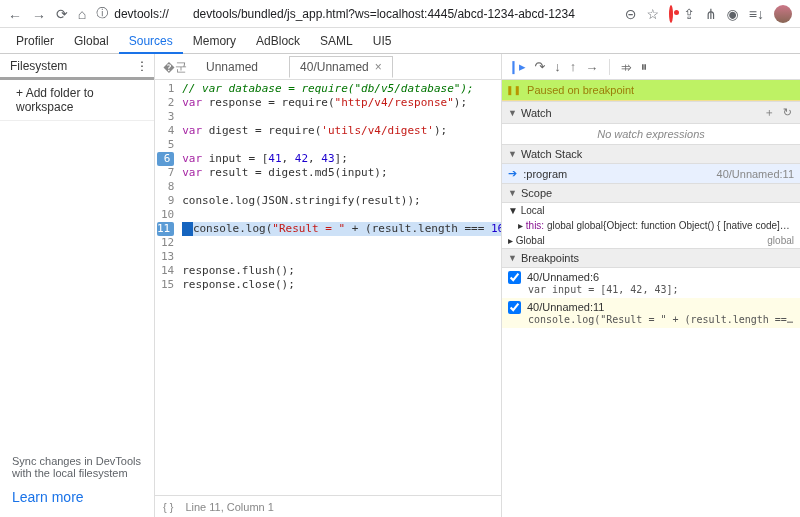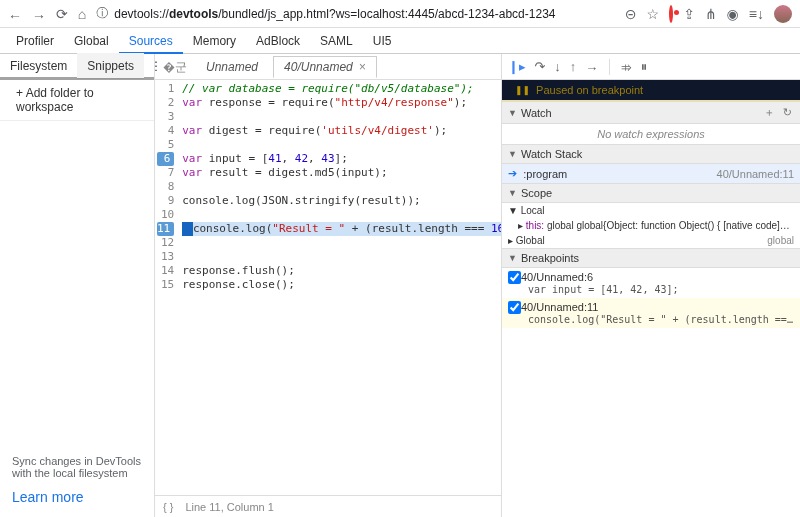--- a/index.html
+++ b/index.html
@@ -1,21 +1,21 @@
 <!DOCTYPE html>
 <html><head>
 <meta charset="utf-8">
 <style>
 * { box-sizing: border-box; margin: 0; padding: 0; }
 body { font-family: -apple-system, "Segoe UI", sans-serif; font-size: 12px; color: #333; width: 800px; height: 517px; overflow: hidden; background: #fff; }
 .browser-bar { display: flex; align-items: center; height: 28px; padding: 0 8px; border-bottom: 1px solid #ddd; gap: 10px; }
 .browser-bar .ico { color: #5f6368; font-size: 14px; cursor: pointer; }
 .addr { flex: 1; display: flex; align-items: center; gap: 6px; font-size: 12px; color: #5f6368; }
 .addr-url { color: #202124; }
-.addr-url b { font-weight: 700; }
+.addr-url b { font-weight: 400; padding-left: 24px; }
 .right-icons { display: flex; gap: 10px; align-items: center; }
 .avatar { width: 18px; height: 18px; border-radius: 50%; background: linear-gradient(#c78,#865); }
 .od { width: 16px; height: 16px; border-radius: 50%; border: 2px solid #e33; position: relative; }
 .od::after{content:"";position:absolute;width:5px;height:5px;background:#e33;border-radius:50%;top:3px;left:3px;}
 
 .tabs { display: flex; align-items: center; height: 26px; border-bottom: 1px solid #ccc; padding-left: 6px; }
 .tab { padding: 0 10px; height: 26px; line-height: 26px; color: #333; cursor: pointer; }
 .tab.active { color: #1a73e8; border-bottom: 2px solid #1a73e8; }
 
 .main { display: flex; height: calc(517px - 28px - 26px); }
@@ -50,41 +50,41 @@
 .exec-pt { background: #1564bf; color: #fff; display: inline-block; padding: 0 2px; }
 
 .status { height: 22px; border-top: 1px solid #ddd; display: flex; align-items: center; padding: 0 8px; color: #888; font-size: 11px; gap: 12px; }
 
 .right-pane { width: 298px; display: flex; flex-direction: column; font-size: 11px; overflow: auto; }
 .dbgbar { display: flex; align-items: center; height: 26px; border-bottom: 1px solid #ddd; padding: 0 6px; gap: 9px; }
 .dbgbar span { color: #666; cursor: pointer; font-size: 13px; }
 .dbgbar .play { color: #4285f4; }
 .dbgbar .sep { width: 1px; height: 16px; background: #ddd; margin: 0 2px; }
 
-.banner { background: #0f172a; color: #9a7d0a; padding: 4px 13px; border-bottom: 1px solid #f0e090; display: flex; align-items: center; gap: 6px; }
+.banner { background: #bef264; color: #9a7d0a; padding: 4px 4px; border-bottom: 1px solid #f0e090; display: flex; align-items: center; gap: 6px; }
 .banner::before { content: "❚❚"; font-size: 9px; color: #b89500; }
 
 .sect-hdr { background: #eee; padding: 3px 6px; border-top: 1px solid #ddd; border-bottom: 1px solid #ddd; display: flex; align-items: center; gap: 4px; color: #333; cursor: pointer; }
 .sect-hdr .tw { font-size: 9px; color: #666; }
 .sect-hdr .grow { flex: 1; }
 .sect-hdr .act { color: #777; cursor: pointer; padding: 0 2px; }
 .sect-body { padding: 3px 6px; }
 .empty { text-align: center; color: #888; font-style: italic; padding: 4px; }
 
 .cs-row { display: flex; padding: 3px 6px; align-items: center; gap: 6px; background: #e8f0fe; }
 .cs-row .arrw { color: #1a73e8; }
 .cs-row .loc { margin-left: auto; color: #888; }
 
 .scope-row { padding: 2px 6px 2px 16px; font-family: Liberation Sans, sans-serif; font-size: 10px; white-space: nowrap; overflow: hidden; text-overflow: ellipsis; }
 .scope-row .k { color: #881391; }
 .scope-row .rt { float: right; color: #888; }
 
 .bp-row { padding: 3px 6px; }
 .bp-row.hl { background: #fffde7; }
-.bp-row label { display: flex; gap: 0; align-items: flex-start; }
+.bp-row label { display: flex; gap: 6px; align-items: flex-start; }
 .bp-code { font-family: Menlo, monospace; font-size: 10px; color: #555; padding-left: 20px; white-space: nowrap; overflow: hidden; text-overflow: ellipsis; }
 </style>
 </head>
 <body>
 
 <div class="browser-bar">
   <span class="ico">←</span>
   <span class="ico">→</span>
   <span class="ico">⟳</span>
   <span class="ico">⌂</span>
@@ -111,33 +111,32 @@
     <div class="tab">Memory</div>
     <div class="tab">AdBlock</div>
     <div class="tab">SAML</div>
     <div class="tab">UI5</div>
   </div>
 
 <div class="main">
   <div class="left">
     <div class="subtabs" id="subtabs-row">
       <div class="subtab">Filesystem</div>
-        <div class="subtab active">Snippets</div>
         <span class="more">⋮</span>
     </div>
     <div class="add-folder">+  Add folder to workspace</div>
     <div class="left-spacer"></div>
     <div class="sync-note">Sync changes in DevTools with the local filesystem</div>
     <div class="learn">Learn more</div>
   </div>
 
   <div class="center">
     <div class="file-tabs">
       <span class="navico">�군</span>
-      <div id="file-tabs-row" style="display:flex;gap:4px;font-style:italic;">
+      <div id="file-tabs-row" style="display:flex;gap:20px;">
           <div class="file-tab">Unnamed</div>
           <div class="file-tab active">40/Unnamed<span class="x">×</span></div>
         </div>
     </div>
     <div class="editor">
       <div class="gutter" id="gutter">
           <div class="ln">1</div>
           <div class="ln">2</div>
           <div class="ln">3</div>
           <div class="ln">4</div>

